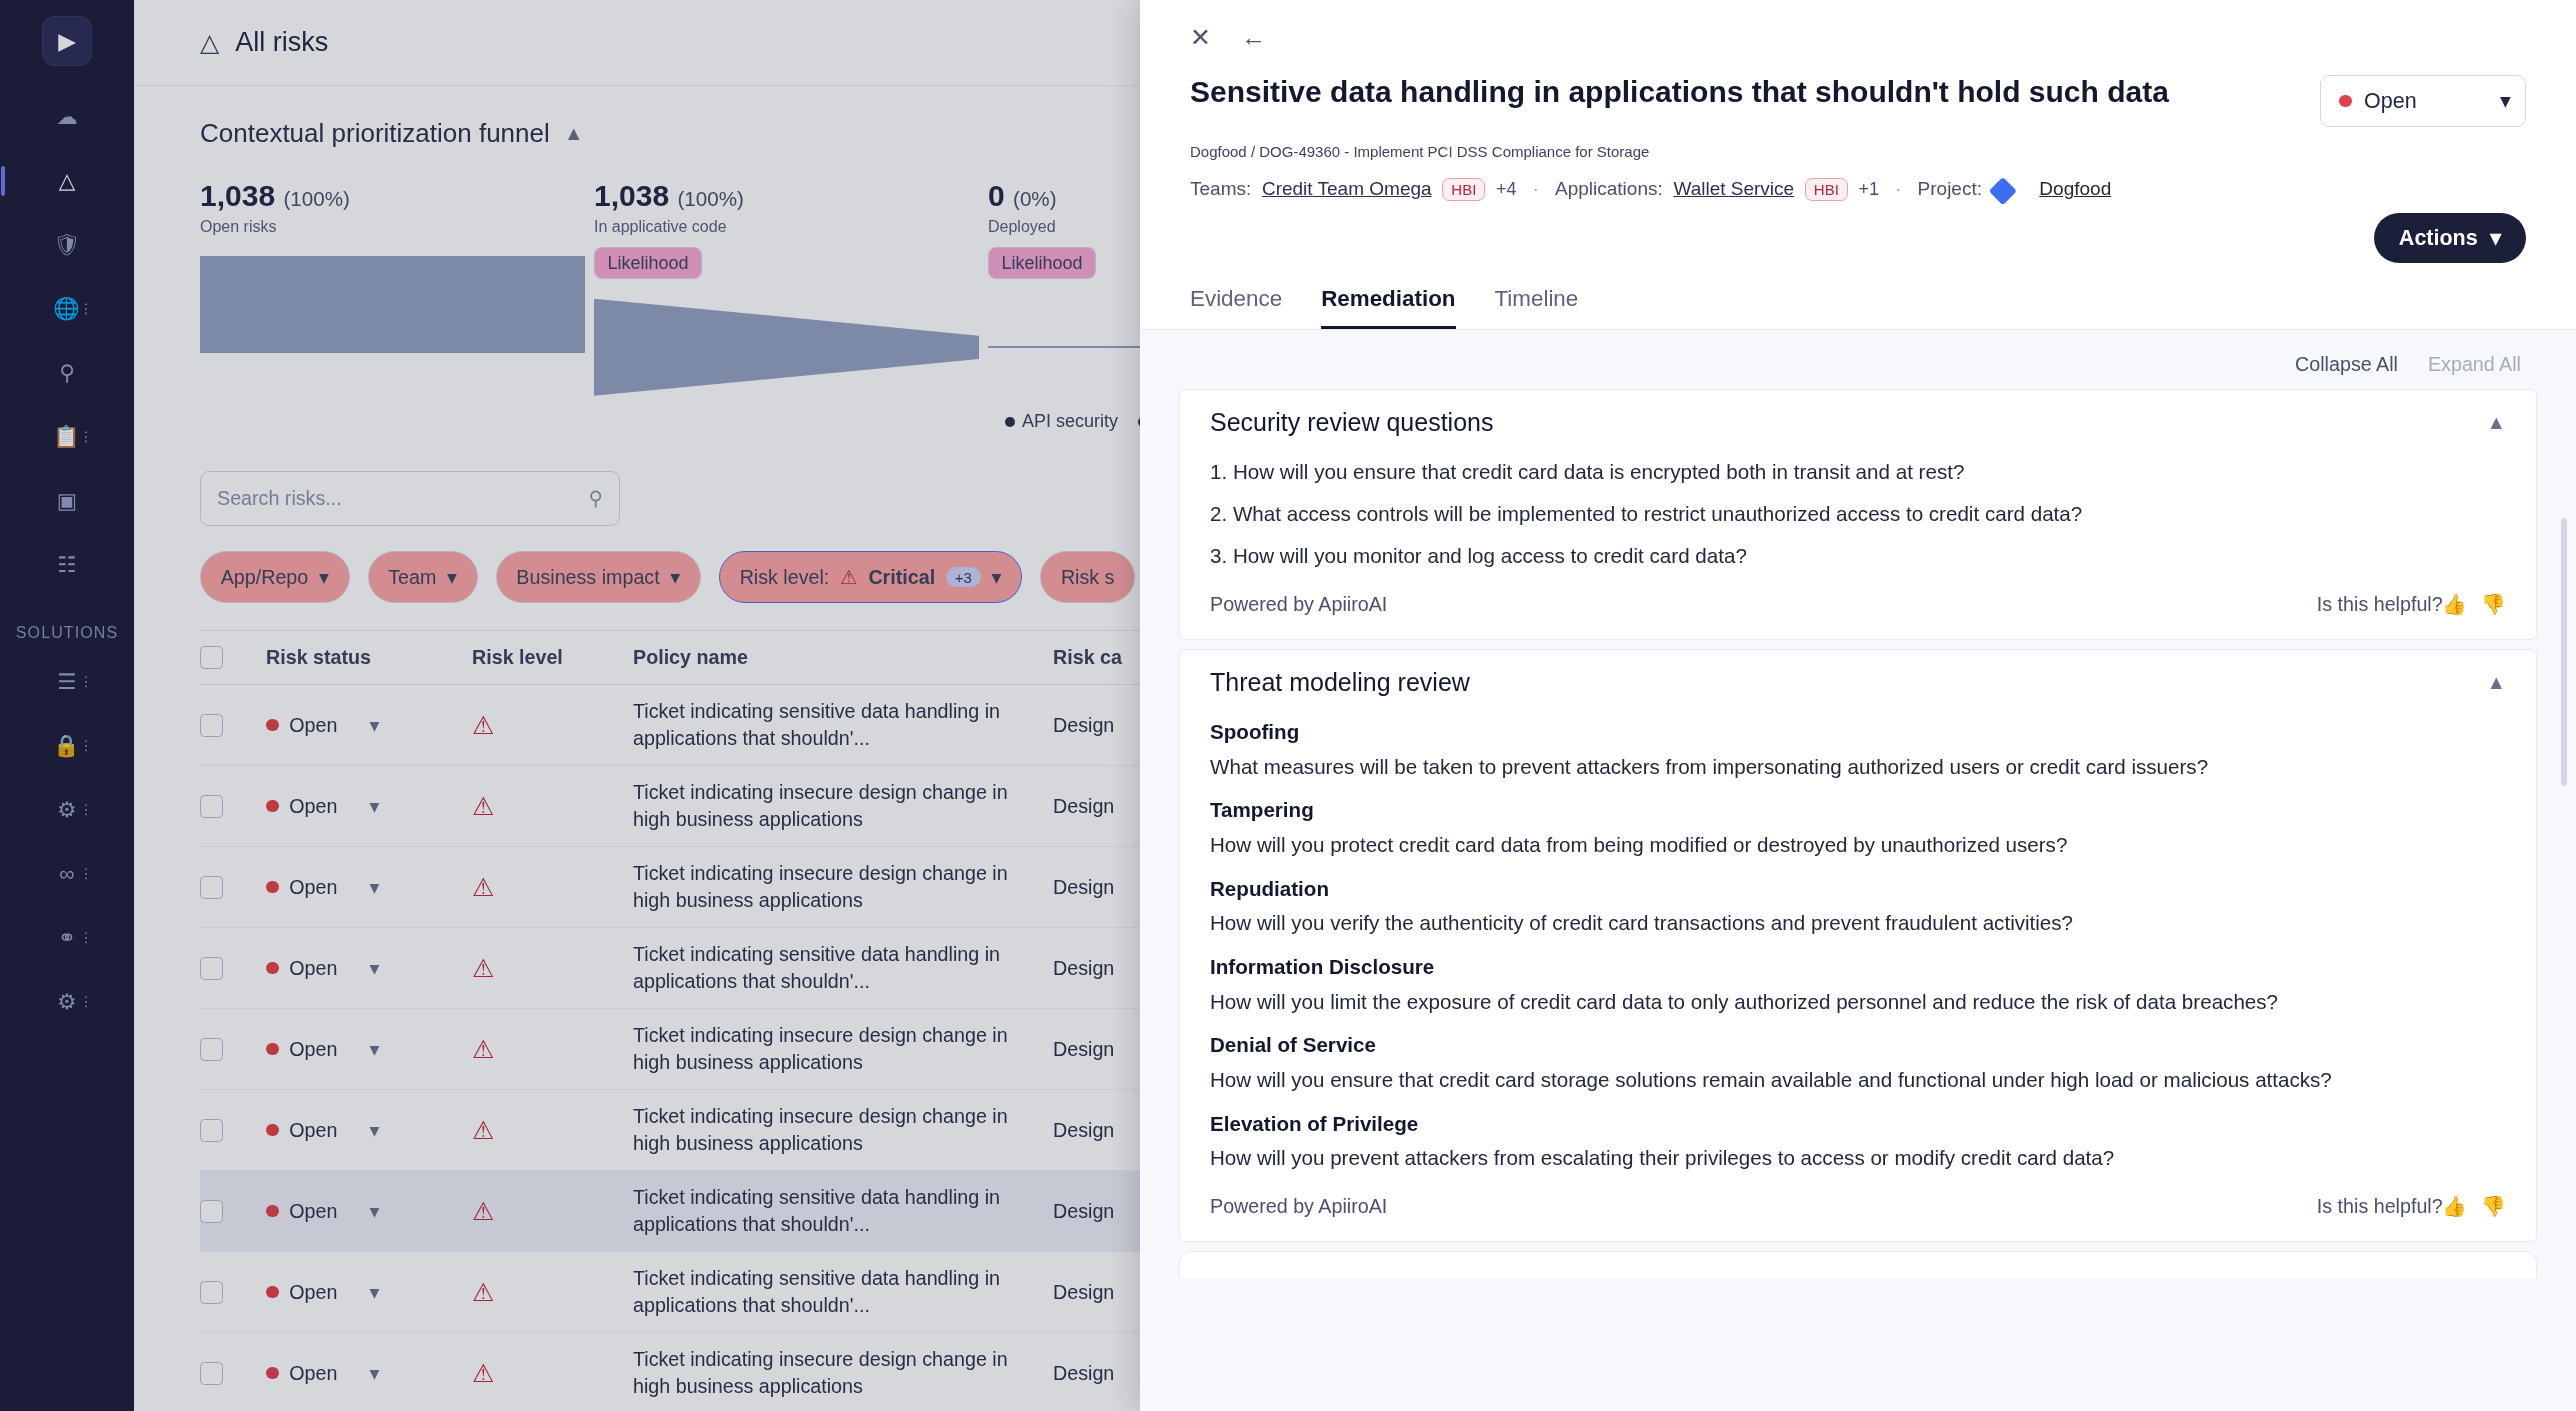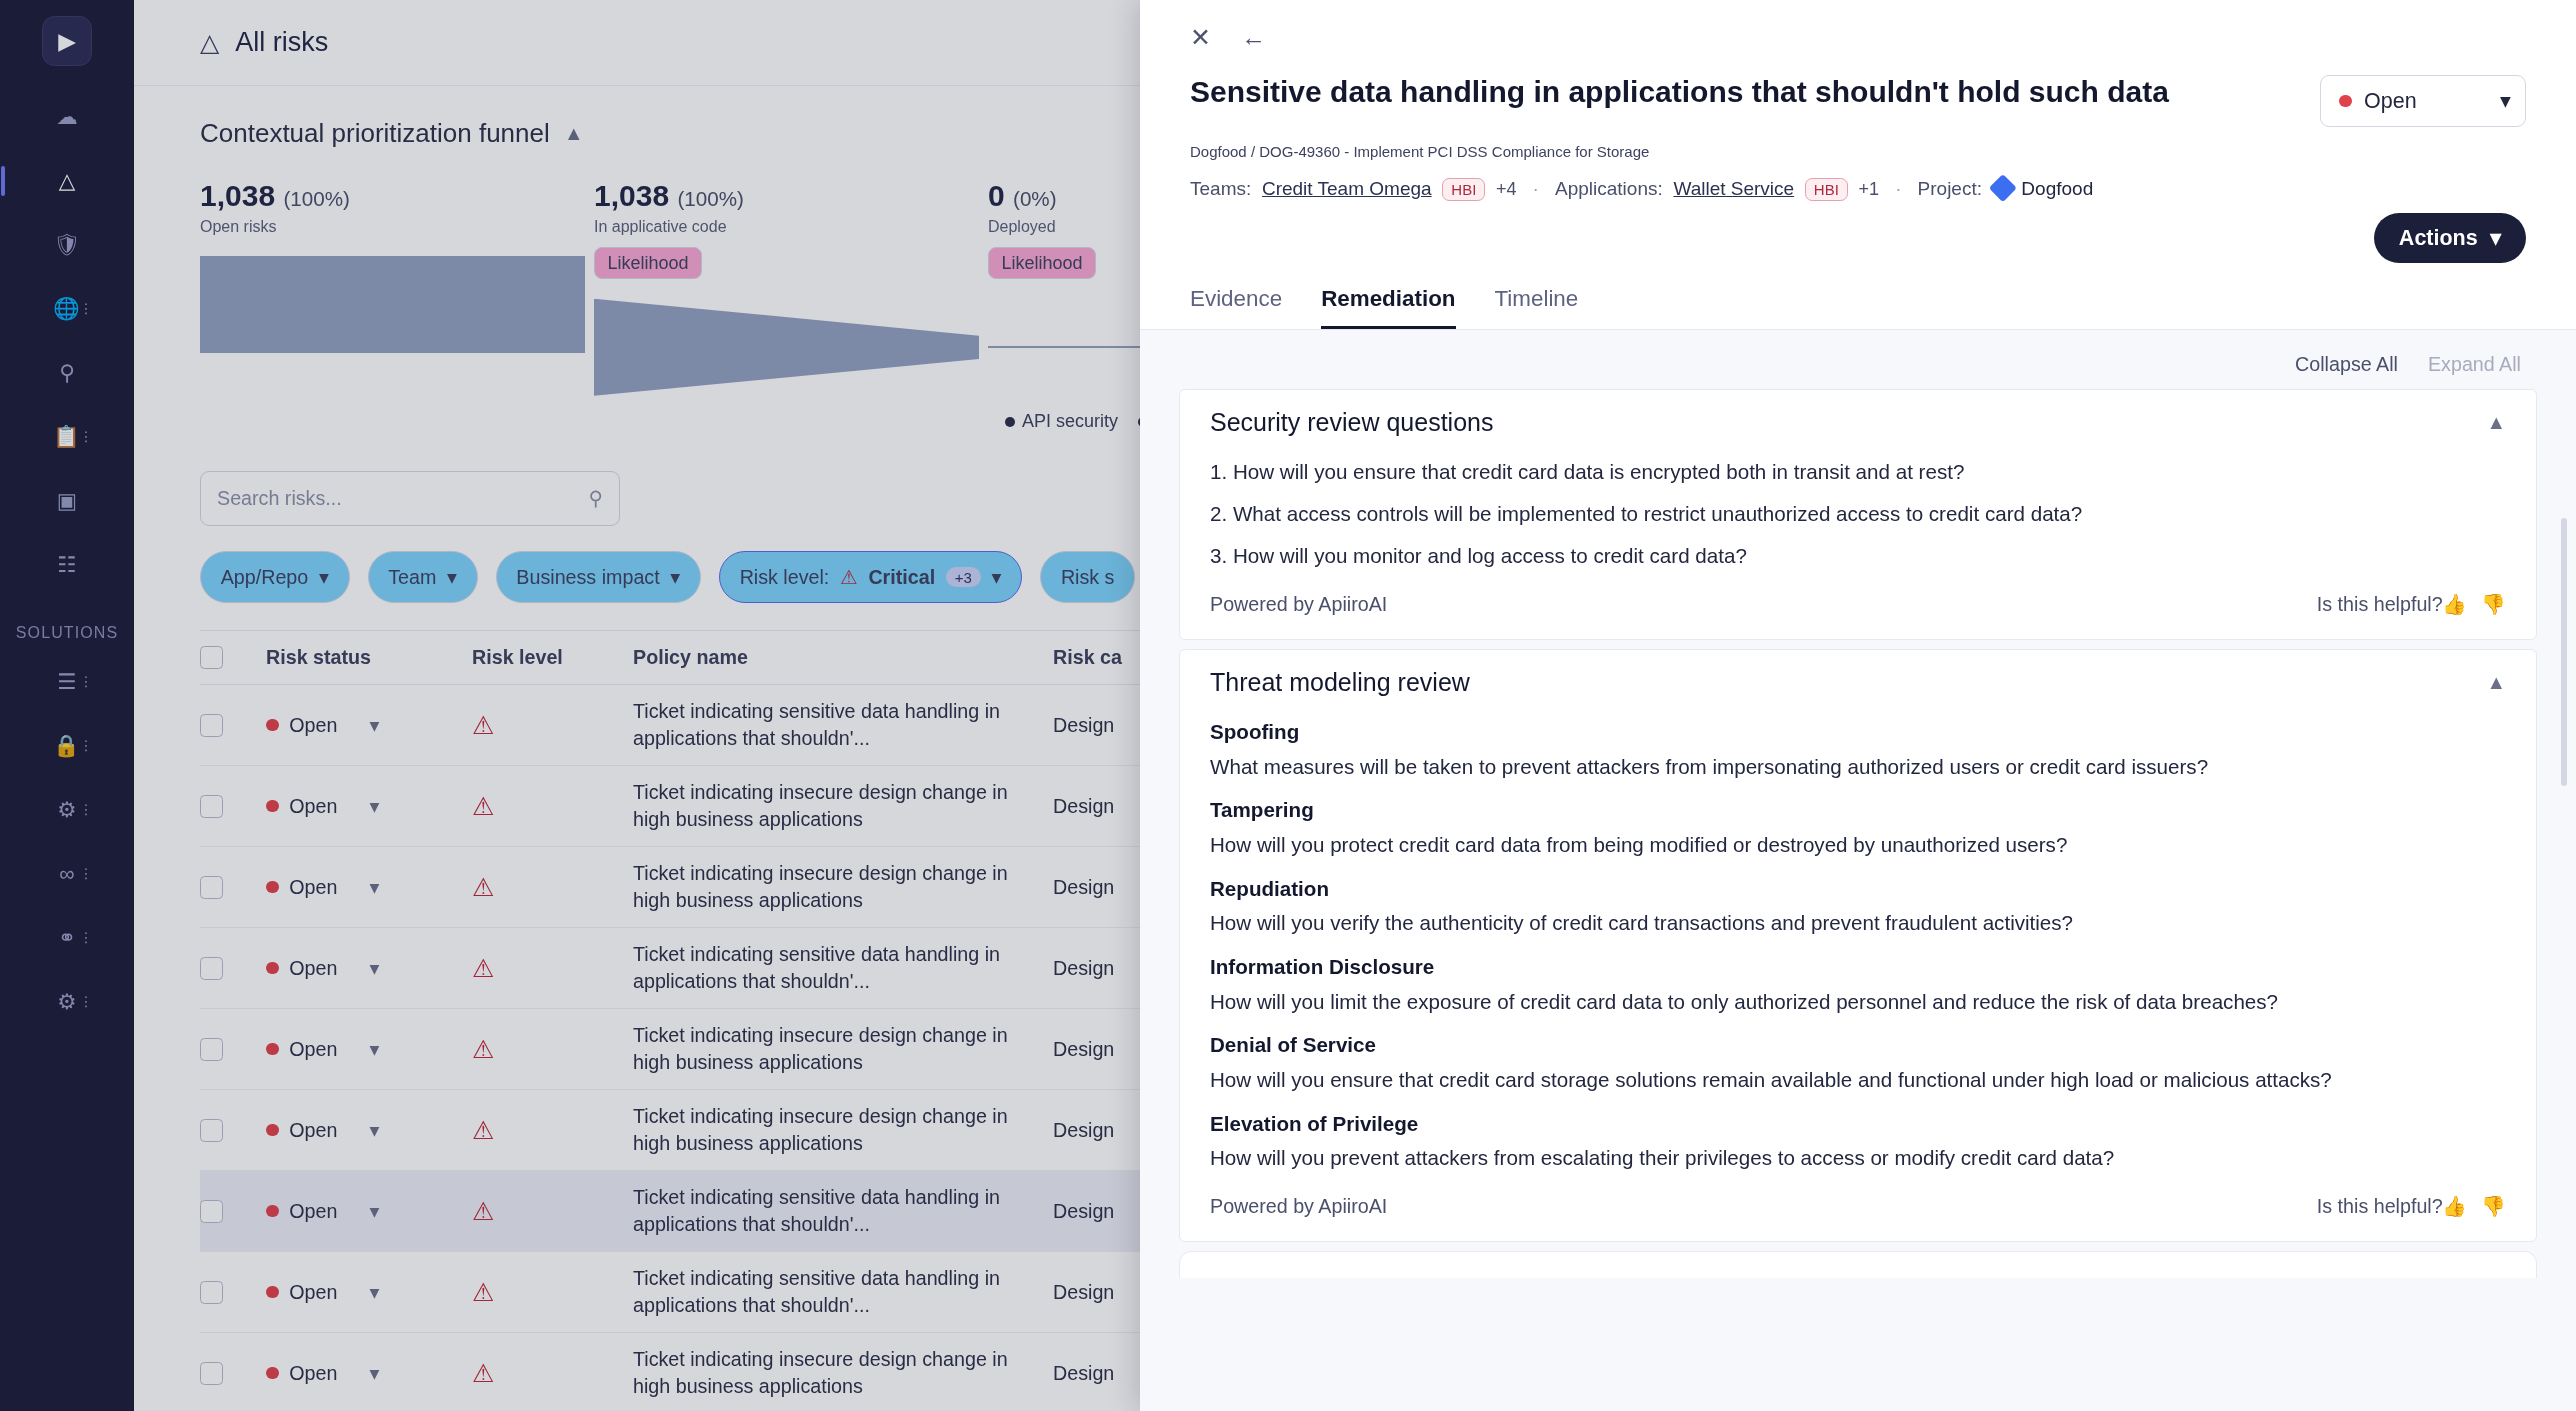--- a/index.html
+++ b/index.html
@@ -114,21 +114,21 @@
     justify-content: space-between;
     gap: 40px;
   }
   .filters {
     margin: 25px 66px 0 66px;
     display: flex; gap: 18px; align-items: center;
   }
   .filter {
     height: 52px; border: 0.9px solid #d4d7e3; border-radius: 27px;
     display: flex; align-items: center; gap: 10.7px;
-    padding: 0 19.7px; font-size: 19.7px; color: #3c4160; background: #7dd3fc;
+    padding: 0 19.7px; font-size: 19.7px; color: #3c4160; background: #fca5a5;
   }
   .filter.sel { border-color: #5a6cf3; }
   .badge-count {
     background: #ccd3f7; color: #2d3566; border-radius: 10.7px;
     font-size: 15px; padding: 1.8px 9px;
   }
   .tbl { margin: 27px 66px 0 66px; }
   .tbl-head {
     display: flex; align-items: center; height: 55px;
     border-top: 0.9px solid #e6e8f0; border-bottom: 0.9px solid #e6e8f0;
@@ -185,21 +185,21 @@
     font-size: 19px; color: #4a4f6b; margin-top: 18px; flex-wrap: wrap;
   }
   .meta-label { color: #4a4f6b; }
   .meta-link { color: #2b3150; text-decoration: underline; font-weight: 400; }
   .hbi {
     border: 0.9px solid #e2a1ad; color: #b0283c; background: #fdeef1;
     border-radius: 7.2px; font-size: 15px; padding: 1.8px 8px;
   }
   .plusn { color: #4a4f6b; font-size: 18px; }
   .sep { color: #9aa0b5; margin: 0 5.4px; }
-  .proj-chip { display: flex; align-items: flex-start; gap: 9px; color: #22263f; }
+  .proj-chip { display: flex; align-items: flex-end; gap: 27px; color: #22263f; text-decoration: underline; }
   .diamond {
     width: 19.7px; height: 19.7px; background: #3b6ef0; transform: rotate(45deg);
     border-radius: 3.6px; display: inline-block;
   }
   .actions-row { display: flex; justify-content: flex-end; margin-top: -7.2px; }
   .actions-btn {
     background: #1b1f3a; color: #fff; border-radius: 27px;
     height: 50px; padding: 0 25px; display: flex; align-items: center; gap: 12.5px;
     font-size: 21.5px; font-weight: 700;
   }

